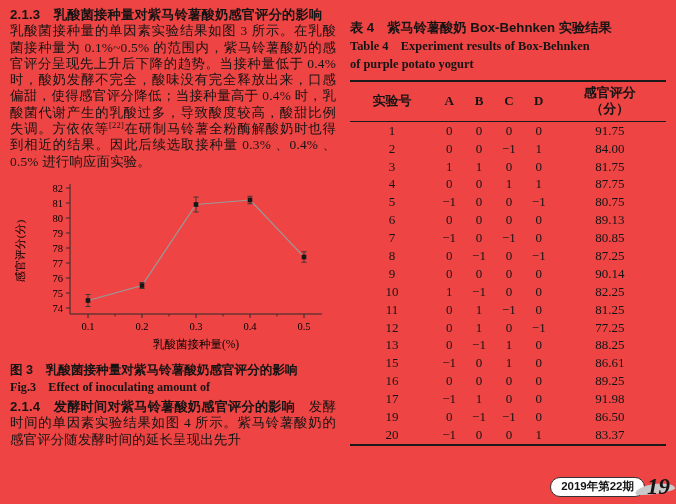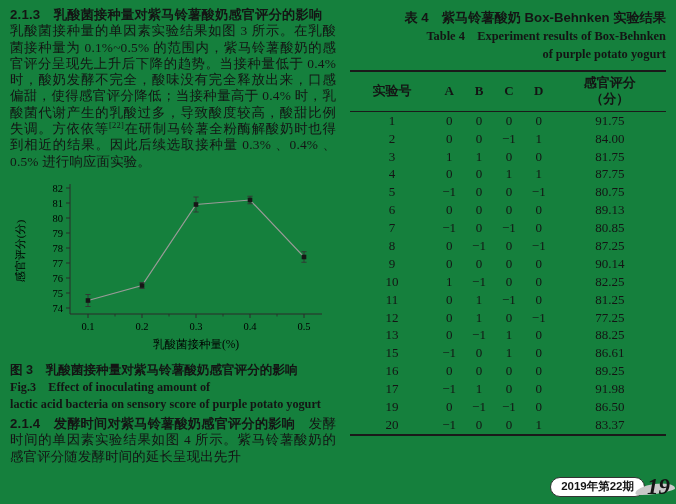--- a/index.html
+++ b/index.html
@@ -1,19 +1,19 @@
 <!DOCTYPE html>
 <html><head>
 <meta charset="utf-8">
 <style>
   html,body{margin:0;padding:0;background:#e9e9e9;}
   .page{
     position:relative;
     width:676px;height:504px;
-    background:#15803d;
+    background:#ef4444;
     box-sizing:border-box;
     padding:7px 8px 4px 10px;
     display:flex;gap:14px;
     font-family:"Liberation Serif","DejaVu Serif",serif;
     color:#141414;
     overflow:hidden;
   }
   .col-left{width:326px;flex:none;}
   .col-right{width:316px;flex:none;display:flex;flex-direction:column;}
   .para{
@@ -23,21 +23,21 @@
     text-align:justify;
     letter-spacing:0.2px;
   }
   .para strong{font-weight:bold;font-family:"Liberation Sans","DejaVu Sans",sans-serif;font-size:13.2px;}
   .para sup{font-size:8.5px;line-height:0;}
   .chart-block{margin:6px 0 2px 0;}
   .fig-caption{text-align:left;line-height:17px;margin-top:2px;}
   .fig-caption .zh{font-weight:bold;font-size:12.6px;font-family:"Liberation Sans","DejaVu Sans",sans-serif;}
   .fig-caption .en{font-weight:bold;font-size:12.2px;}
   .p214{margin-top:3px;}
-  .tbl-title{text-align:right;line-height:18px;margin-top:2px;}
+  .tbl-title{text-align:left;line-height:18px;margin-top:12px;}
   .tbl-title .zh{font-weight:bold;font-size:13.2px;font-family:"Liberation Sans","DejaVu Sans",sans-serif;}
   .tbl-title .en{font-weight:bold;font-size:12.4px;}
   table.bb{
     width:100%;
     border-collapse:collapse;
     margin-top:7px;
     font-size:13px;
     border-top:2px solid #1a1a1a;
     border-bottom:2px solid #1a1a1a;
   }
@@ -155,21 +155,20 @@
           <line x1="294" y1="75.74999999999996" x2="294" y2="86.24999999999977" stroke="#333" stroke-width="0.9"></line>
           <line x1="291.4" y1="75.74999999999996" x2="296.6" y2="75.74999999999996" stroke="#333" stroke-width="0.9"></line>
           <line x1="291.4" y1="86.24999999999977" x2="296.6" y2="86.24999999999977" stroke="#333" stroke-width="0.9"></line>
           <rect x="291.7" y="78.69999999999987" width="4.6" height="4.6" fill="#161616"></rect>
         </svg>
     </div>
 
     <div class="fig-caption">
       <div class="zh">图 3　乳酸菌接种量对紫马铃薯酸奶感官评分的影响</div>
       <div class="en">Fig.3　Effect of inoculating amount of</div>
-      <div class="en">lactic acid bacteria on sensory score of purple potato yogurt</div>
     </div>
 
     <p class="para p214"><strong>2.1.4　发酵时间对紫马铃薯酸奶感官评分的影响</strong><span>　发酵时间的单因素实验结果如图 4 所示。紫马铃薯酸奶的感官评分随发酵时间的延长呈现出先升</span></p>
 
   </div>
 
   <div class="col-right">
 
     <div class="tbl-title">
       <div class="zh">表 4　紫马铃薯酸奶 Box-Behnken 实验结果</div>

